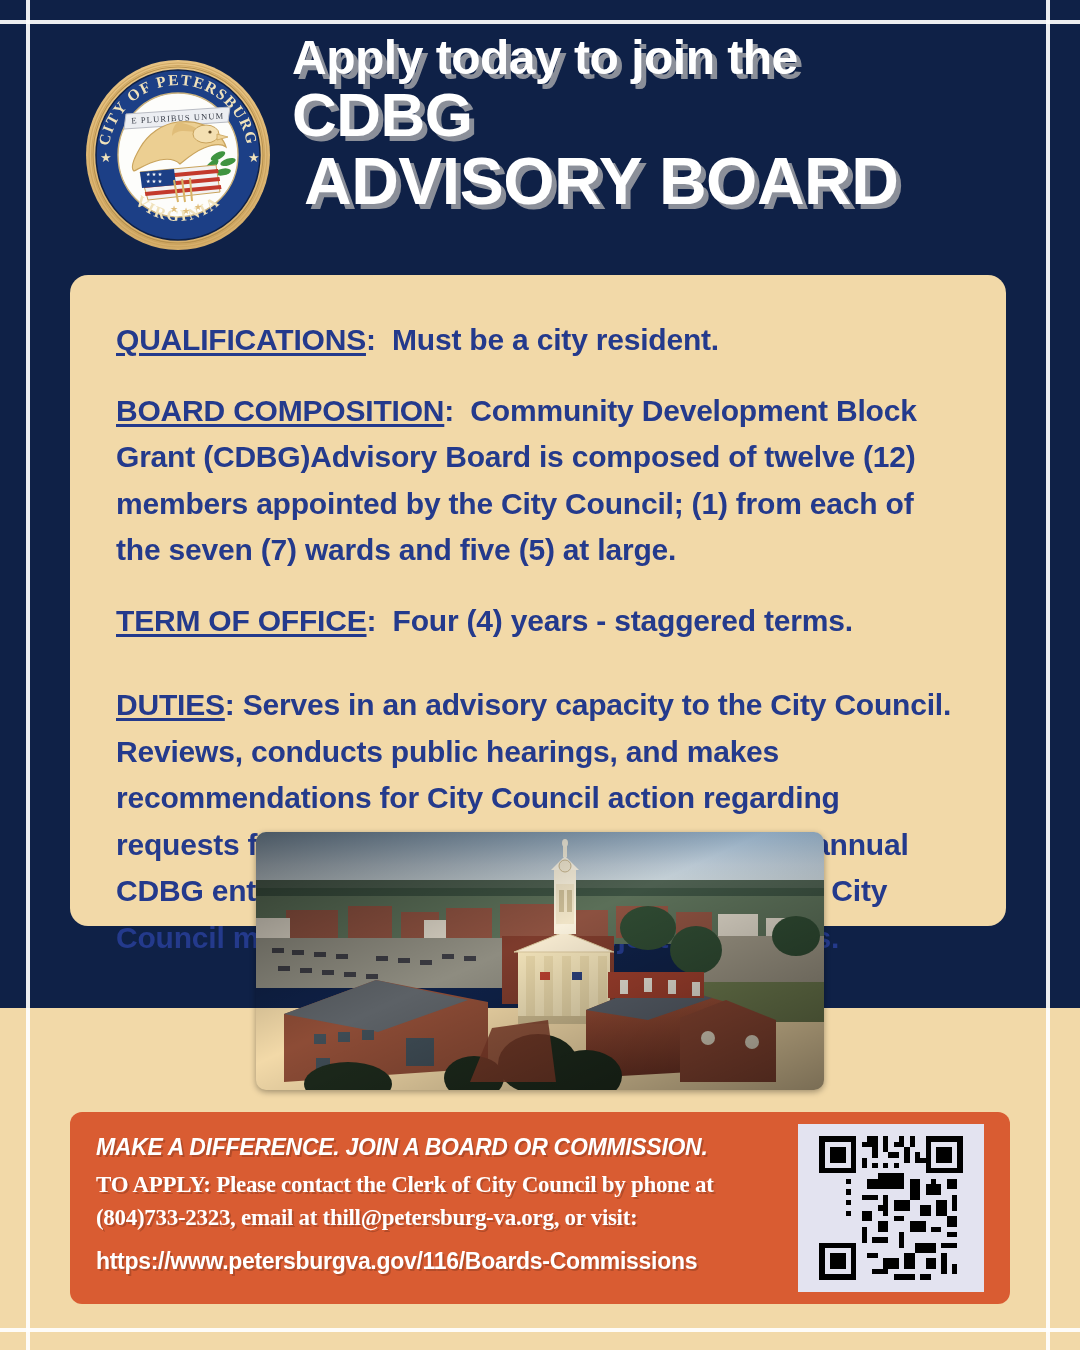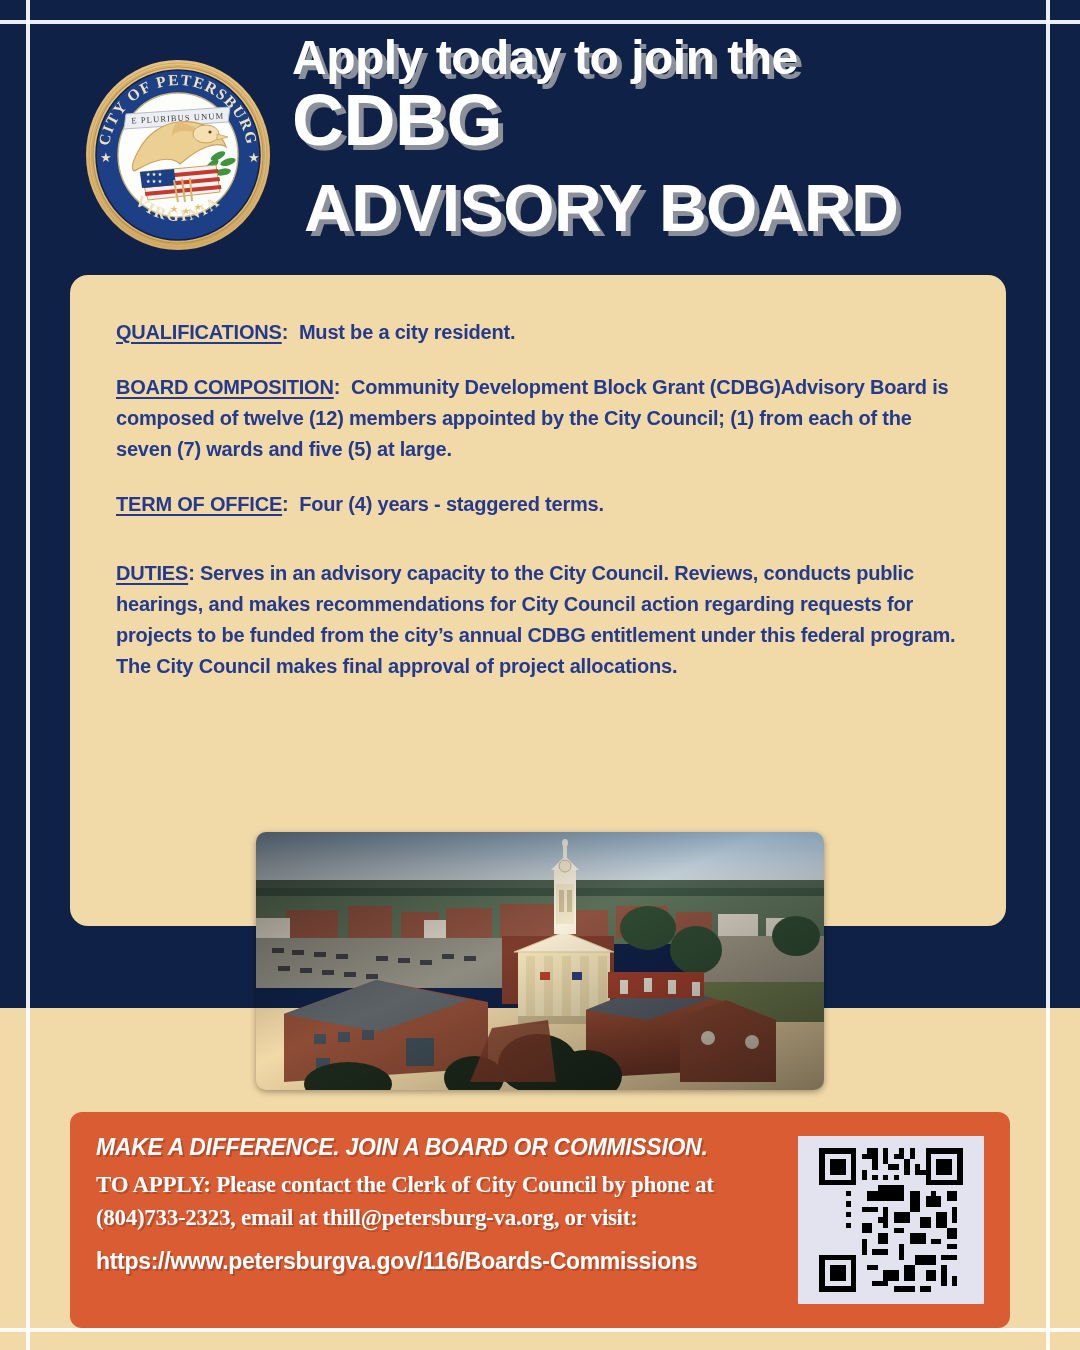--- a/index.html
+++ b/index.html
@@ -42,33 +42,33 @@
     position:absolute; left:292px; top:34px; width:700px;
   }
   .title-line{
     color:#ffffff;
     font-weight:bold;
     letter-spacing:-0.5px;
     text-shadow:5px 5px 0 #8b8f99;
     line-height:1;
   }
   .title-1{ font-size:48px; margin-bottom:2px; }
-  .title-2{ font-size:72px; margin-bottom:19px; }
+  .title-2{ font-size:62px; margin-bottom:2px; }
   .title-3{ font-size:66px;margin-left:12px; }
 
   
   .card{
     position:absolute; left:70px; top:275px; width:936px; height:651px;
     background:#f2d9a8;
     border-radius:18px;
     padding:42px 46px 0 46px;
   }
   .para{
     color:#243a8c;
-    font-size:20px;
+    font-size:30px;
     font-weight:bold;
     line-height:1.55;
     margin-bottom:24px;
     letter-spacing:-0.2px;
   }
   .para.tight{ margin-bottom:18px; }
   .para.gap  { margin-bottom:38px; }
   .lbl{
     text-decoration:underline;
     text-underline-offset:3px;
@@ -77,21 +77,21 @@
   
   .photo{
     position:absolute; left:256px; top:832px; width:568px; height:258px;
     border-radius:10px; overflow:hidden;
     box-shadow:0 2px 6px rgba(0,0,0,.35);
   }
   .photo svg{ display:block; width:100%; height:100%; }
 
   
   .contact{
-    position:absolute; left:70px; top:1112px; width:940px; height:216px;
+    position:absolute; left:70px; top:1112px; width:940px; height:192px;
     background:#d95c32;
     border-radius:12px;
     padding:22px 26px;
     display:flex;
   }
   .contact-text{ flex:1; padding-right:14px; }
   .c-head{
     color:#ffffff; font-size:23px; font-weight:bold; font-style:italic;
     letter-spacing:-0.3px;
     text-shadow:2px 2px 0 rgba(0,0,0,.18);

